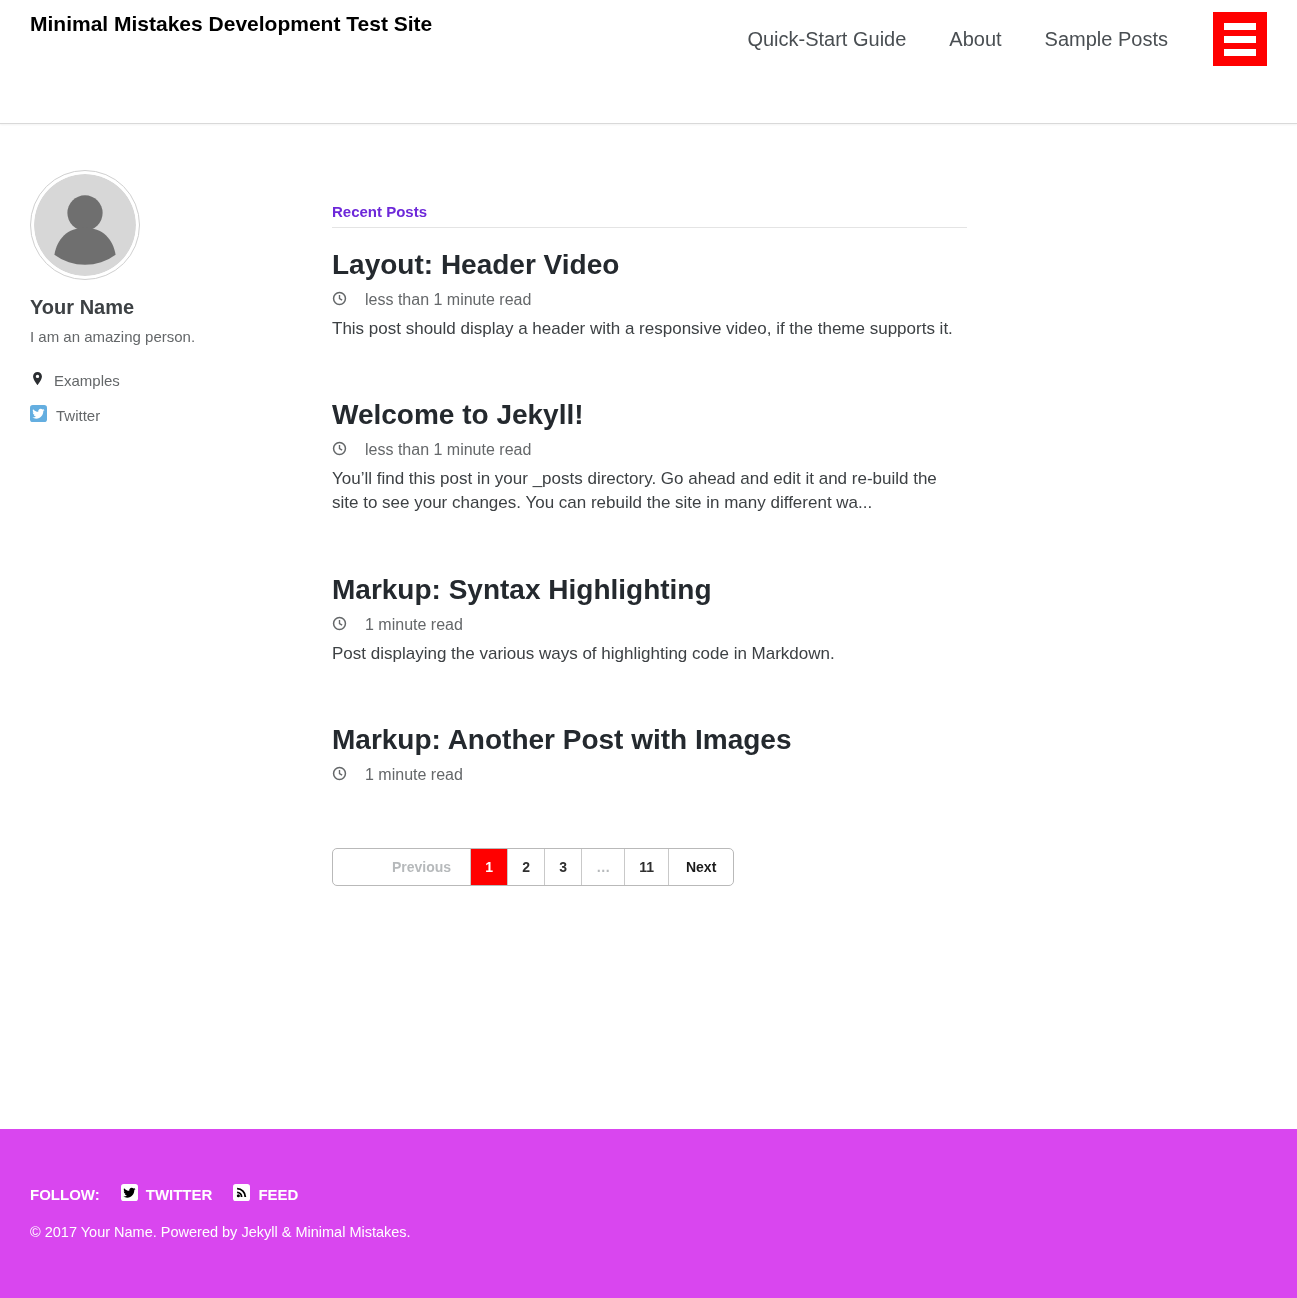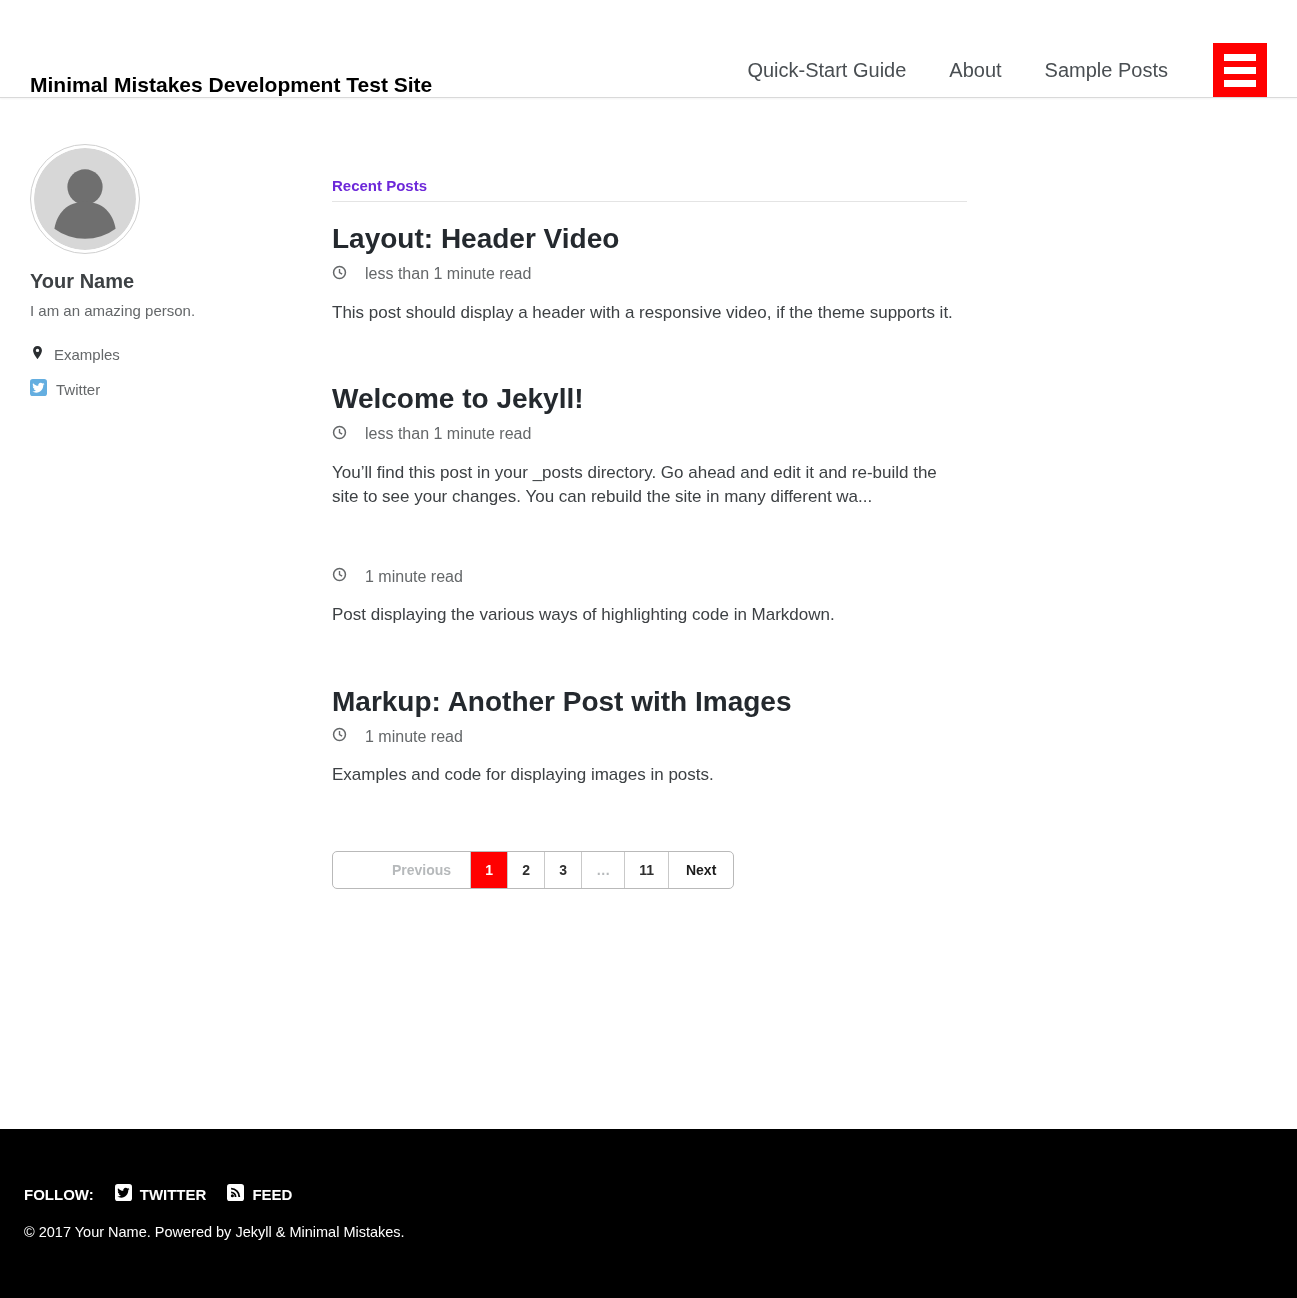--- a/index.html
+++ b/index.html
@@ -11,24 +11,24 @@
     color: #3d4144;
     display: flex;
     flex-direction: column;
     min-height: 1298px;
     width: 100%;
   }
   a { text-decoration: none; color: inherit; cursor: pointer; }
 
   
   .masthead {
-    height: 98px;
-    padding: 0 30px;
+    height: 124px;
+    padding: 12px 30px;
     display: flex;
-    align-items: flex-end;
+    align-items: flex-start;
     border-bottom: 1px solid #d9d9d9;
     box-shadow: 0 1px 2px rgba(0,0,0,.05);
     background: #fff;
     flex: 0 0 auto;
   }
   .site-title { font-size: 21px; font-weight: 700; color: #000; }
   .primary-nav { margin-left: auto; display: flex; align-items: center; gap: 43px; }
   .primary-nav a.nav-link { font-size: 20px; color: #494e52; }
   .menu-btn {
     width: 54px; height: 54px; border: 0; cursor: pointer;
@@ -65,43 +65,43 @@
     font-size: 15px; font-weight: 700; color: #6d28d9;
     margin: 0; padding-bottom: 7px; border-bottom: 1px solid #e4e4e4;
   }
   .post { margin-top: 20px; margin-bottom: 57px; }
   .post h2 { font-size: 28px; font-weight: 700; color: #24292e; margin: 0; line-height: 1.2; }
   .post h2 a { color: inherit; }
   .post .meta {
     margin: 9px 0 0; font-size: 16px; color: #646769;
     display: flex; align-items: center; gap: 18px;
   }
-  .post .excerpt { margin: 17px 0 0; font-size: 17px; line-height: 1.45; color: #3d4144; max-width: 635px; }
+  .post .excerpt { margin: 7px 0 0; font-size: 17px; line-height: 1.45; color: #3d4144; max-width: 635px; }
 
   
   .pagination {
     display: inline-flex; margin-top: 6px;
     border: 1px solid #b9b9b9; border-radius: 5px; overflow: hidden;
     font-size: 14px; font-weight: 700; background: #fff; padding-left: 40px;
   }
   .pagination .page {
     padding: 10px 14px; color: #2f2f2f; border-left: 1px solid #c9c9c9;
     text-align: center; min-width: 37px;
   }
   .pagination .page:first-child { border-left: 0; }
   .pagination .prev { color: #b6b9bb; padding: 10px 19px; min-width: 86px; }
   .pagination .current { background: #ff0000; color: #fff; }
   .pagination .ellipsis { color: #b6b9bb; }
   .pagination .next { padding: 10px 17px; color: #1b1b1b; }
 
   
   .site-footer {
     margin-top: auto;
-    background: #000000; color: #fff;
-    padding: 55px 24px 58px;
+    background: #d946ef; color: #fff;
+    padding: 55px 30px 58px;
     flex: 0 0 auto;
   }
   .follow-row { display: flex; align-items: center; gap: 21px; font-size: 15px; font-weight: 700; }
   .follow-row a { display: inline-flex; align-items: center; gap: 8px; color: #fff; font-weight: 700; }
   .copyright { margin-top: 20px; font-size: 14.5px; color: #fff; }
   .copyright a { color: #fff; }
 </style>
 </head>
 <body>
 
@@ -183,20 +183,21 @@
               <circle cx="12" cy="12" r="9.5" fill="none" stroke="#646769" stroke-width="2.4"></circle>
               <path d="M12 6.5V12l4.2 2.6" fill="none" stroke="#646769" stroke-width="2.2"></path>
             </svg>
         </span>
         <span>less than 1 minute read</span>
       </p>
       <p class="excerpt">You’ll find this post in your _posts directory. Go ahead and edit it and re-build the site to see your changes. You can rebuild the site in many different wa...</p>
     </article>
 
     <article class="post">
+      <h2><a>Markup: Syntax Highlighting</a></h2>
       <p class="meta">
         <span class="icon-svg">
           <svg viewBox="0 0 24 24" width="15" height="15">
               <circle cx="12" cy="12" r="9.5" fill="none" stroke="#646769" stroke-width="2.4"></circle>
               <path d="M12 6.5V12l4.2 2.6" fill="none" stroke="#646769" stroke-width="2.2"></path>
             </svg>
         </span>
         <span>1 minute read</span>
       </p>
       <p class="excerpt">Post displaying the various ways of highlighting code in Markdown.</p>
@@ -206,21 +207,20 @@
       <h2><a>Markup: Another Post with Images</a></h2>
       <p class="meta">
         <span class="icon-svg">
           <svg viewBox="0 0 24 24" width="15" height="15">
               <circle cx="12" cy="12" r="9.5" fill="none" stroke="#646769" stroke-width="2.4"></circle>
               <path d="M12 6.5V12l4.2 2.6" fill="none" stroke="#646769" stroke-width="2.2"></path>
             </svg>
         </span>
         <span>1 minute read</span>
       </p>
-      <p class="excerpt">Examples and code for displaying images in posts.</p>
     </article>
 
 
     <nav class="pagination">
       <span class="page prev">Previous</span>
       <a class="page current">1</a>
       <a class="page">2</a>
       <a class="page">3</a>
       <span class="page ellipsis">…</span>
       <a class="page">11</a>

